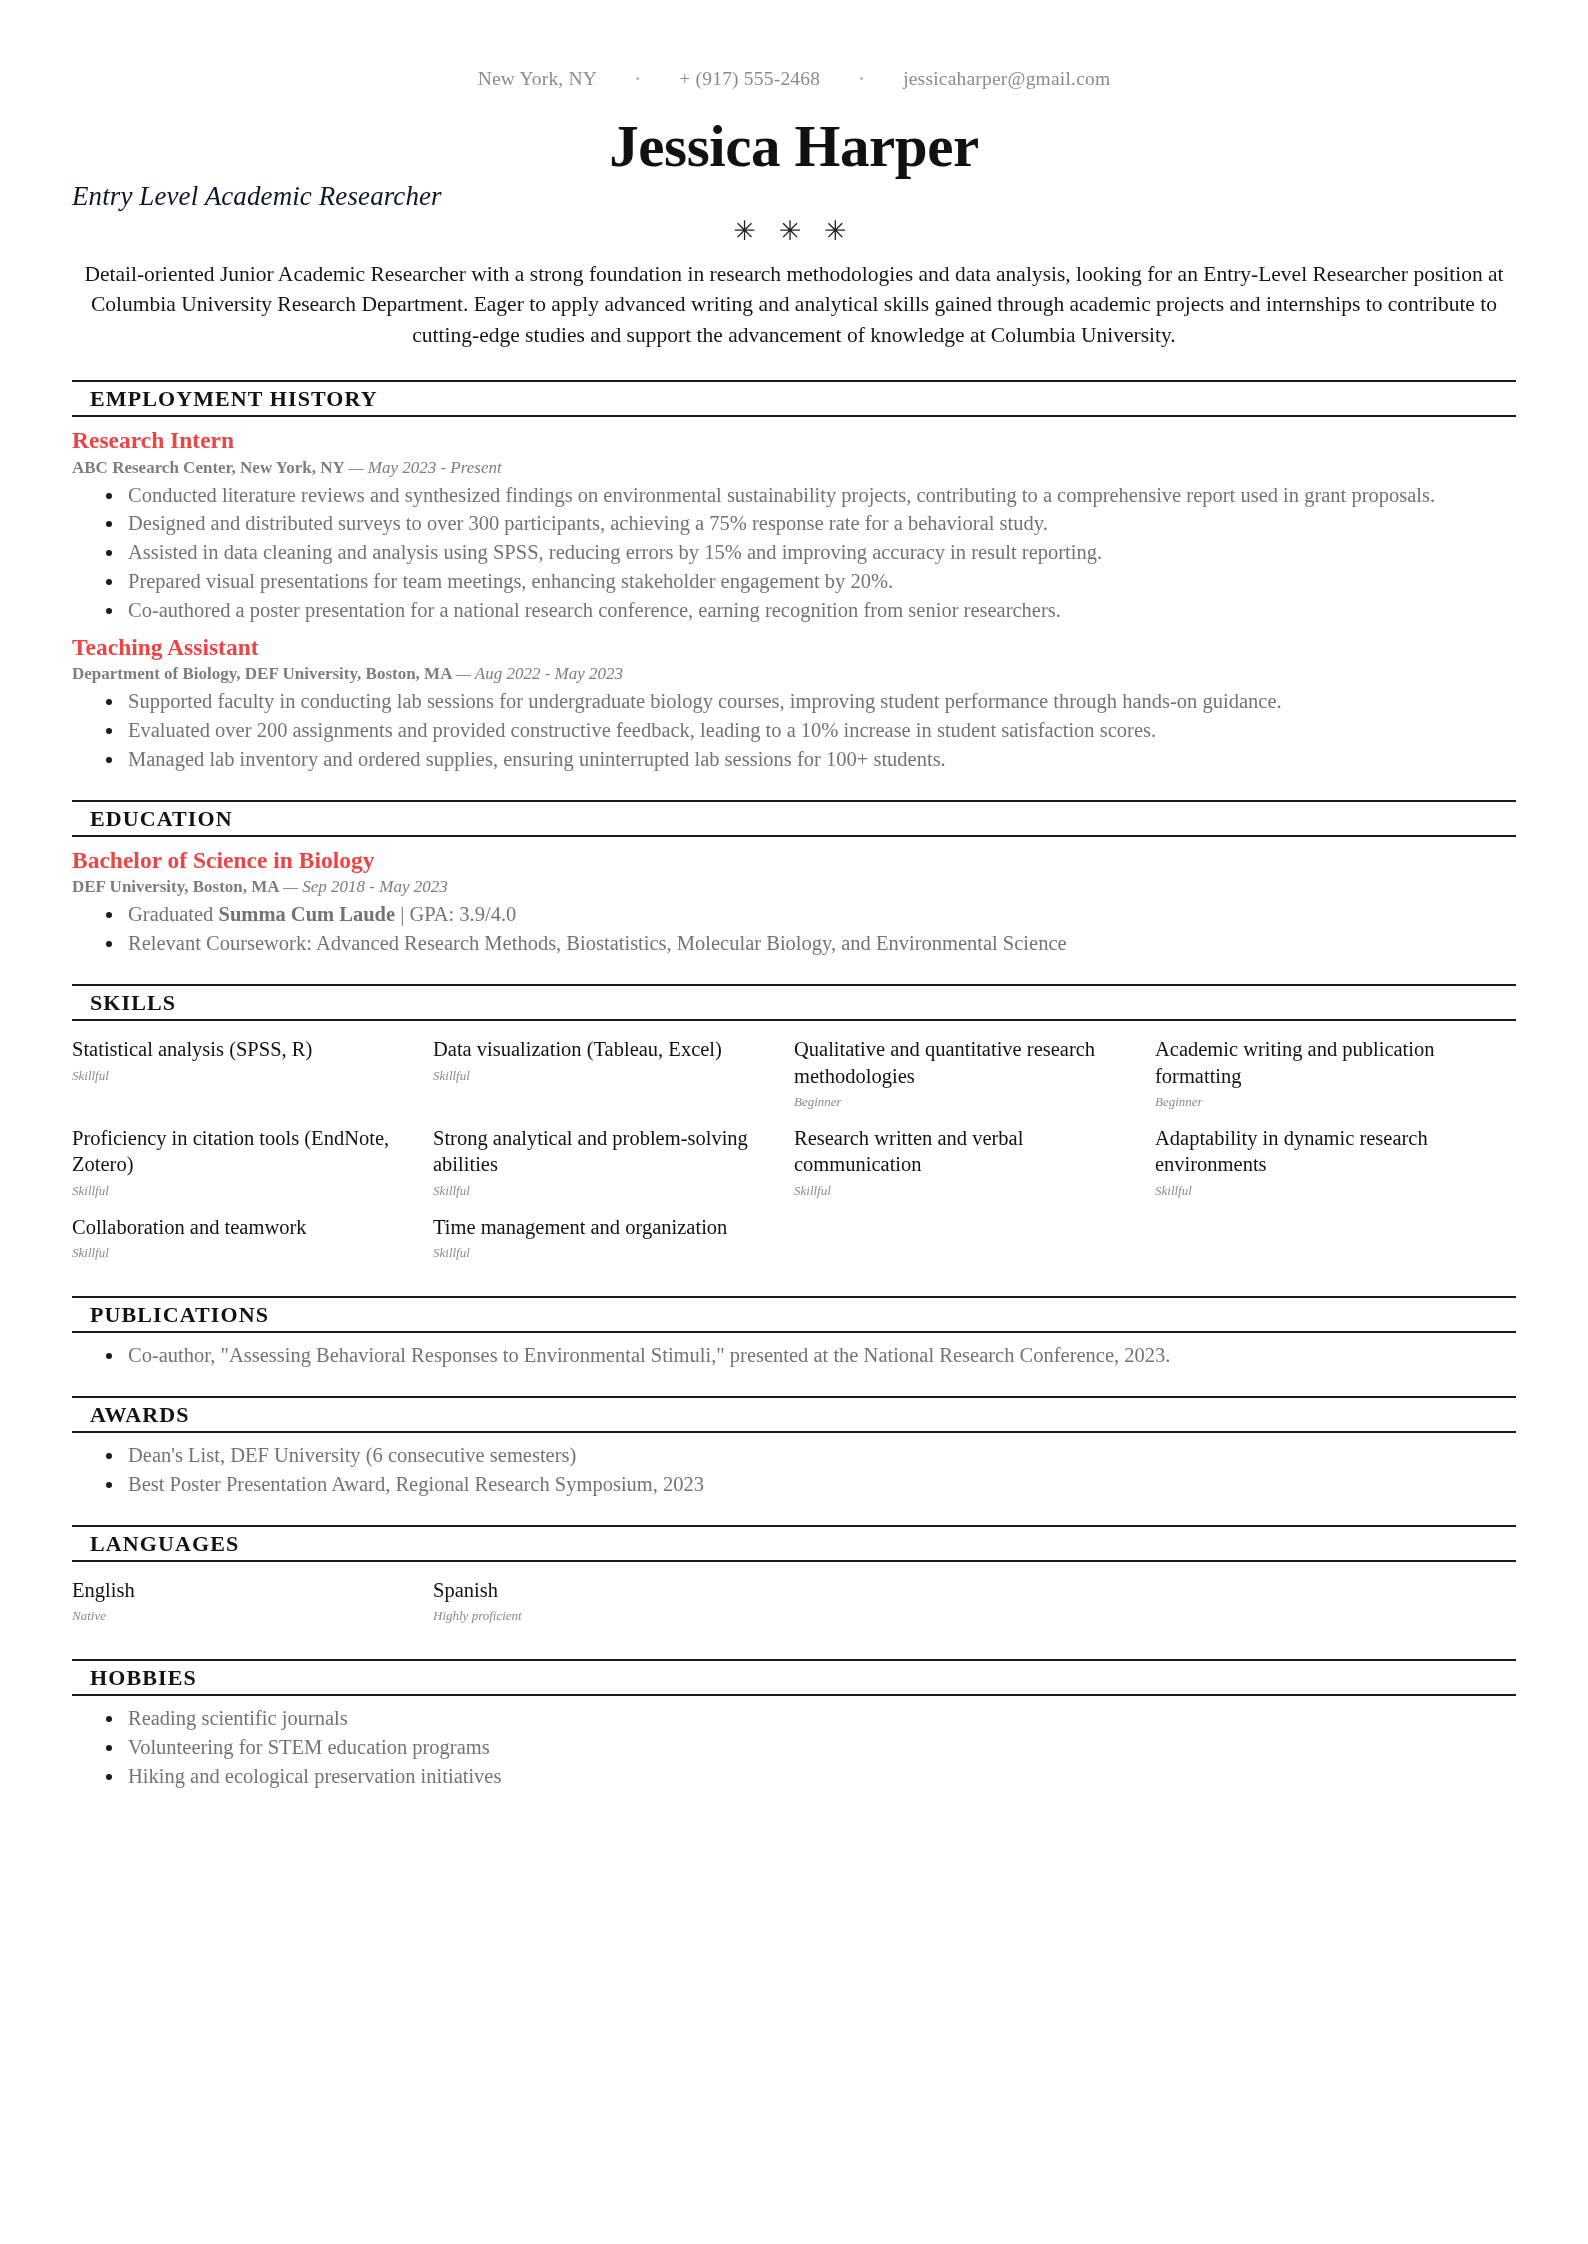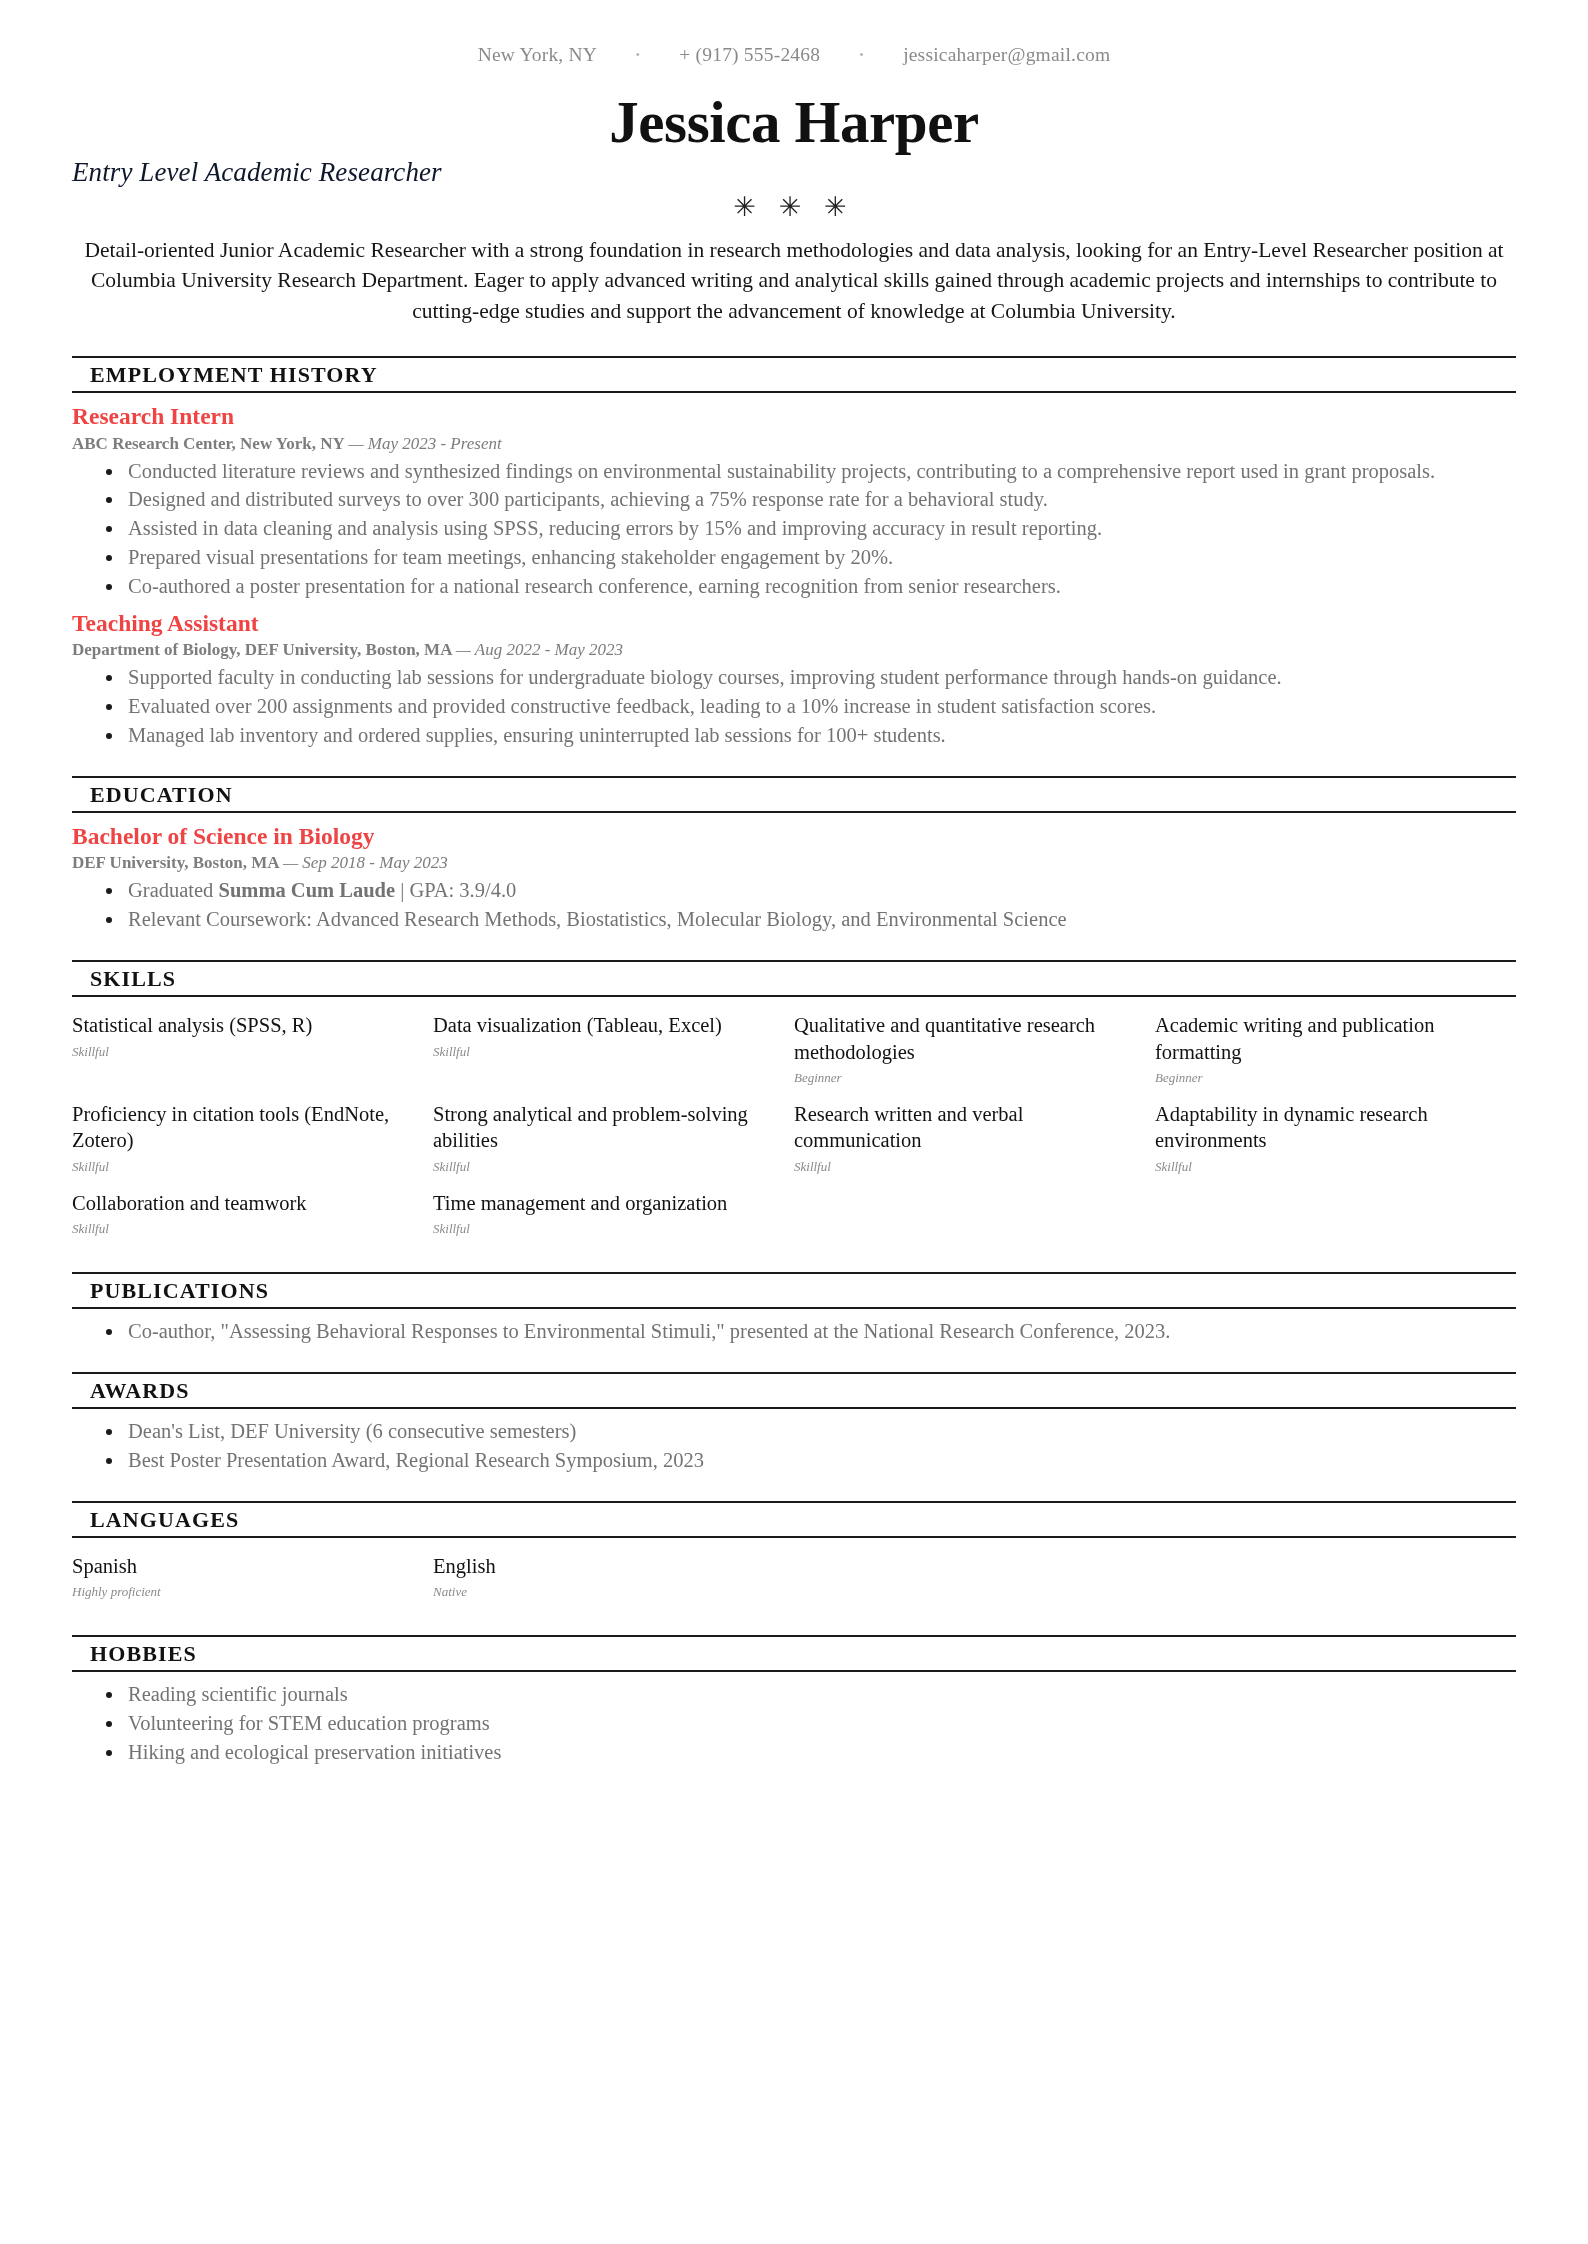--- a/index.html
+++ b/index.html
@@ -11,21 +11,21 @@
     width: 1588px;
     height: 2244px;
     font-family: "Liberation Serif", "DejaVu Serif", serif;
     color: #1a1a1a;
     -webkit-font-smoothing: antialiased;
   }
   .page {
     width: 1588px;
     height: 2244px;
     box-sizing: border-box;
-    padding: 44px 72px 40px 72px;
+    padding: 68px 72px 40px 72px;
     position: relative;
     background: #fff;
   }
 
   
   .contact-line {
     text-align: center;
     font-size: 19.5px;
     color: #8a8a8a;
     letter-spacing: 0.2px;
@@ -290,26 +290,26 @@
         <li>Best Poster Presentation Award, Regional Research Symposium, 2023</li>
       </ul>
   </div>
 
   <div class="section">
     <div class="section-head">
       <h2>LANGUAGES</h2>
     </div>
     <div class="two-col" id="languages-grid">
         <div class="kv-item">
+          <div class="kv-name">English</div>
+          <div class="kv-level">Native</div>
+        </div>
+        <div class="kv-item">
           <div class="kv-name">Spanish</div>
           <div class="kv-level">Highly proficient</div>
-        </div>
-        <div class="kv-item">
-          <div class="kv-name">English</div>
-          <div class="kv-level">Native</div>
         </div>
       </div>
   </div>
 
   <div class="section">
     <div class="section-head">
       <h2>HOBBIES</h2>
     </div>
     <ul class="bullets" id="hobbies-list">
         <li>Reading scientific journals</li>

